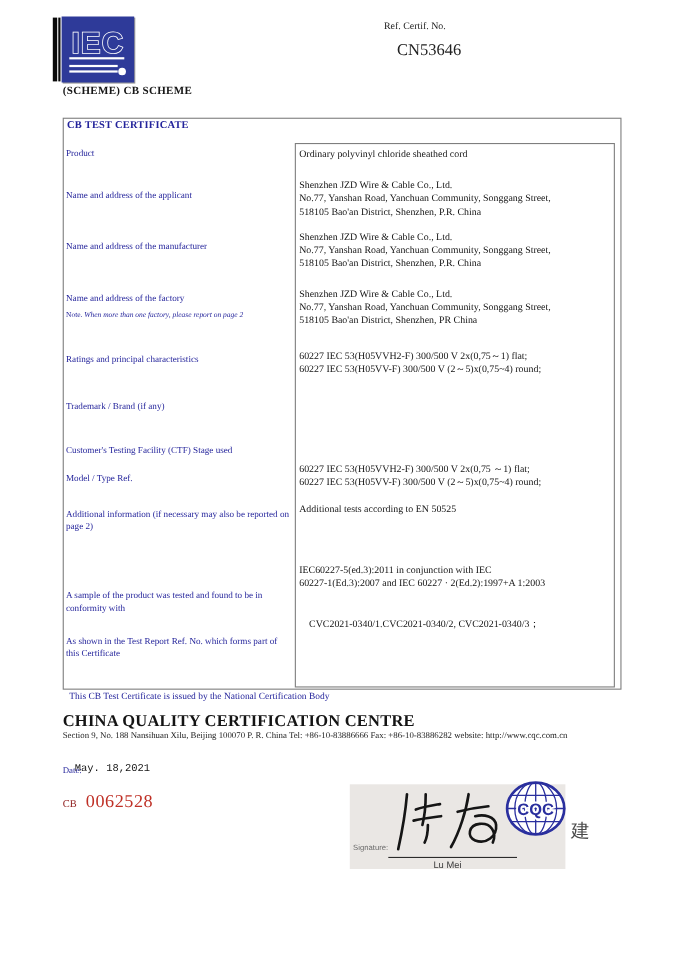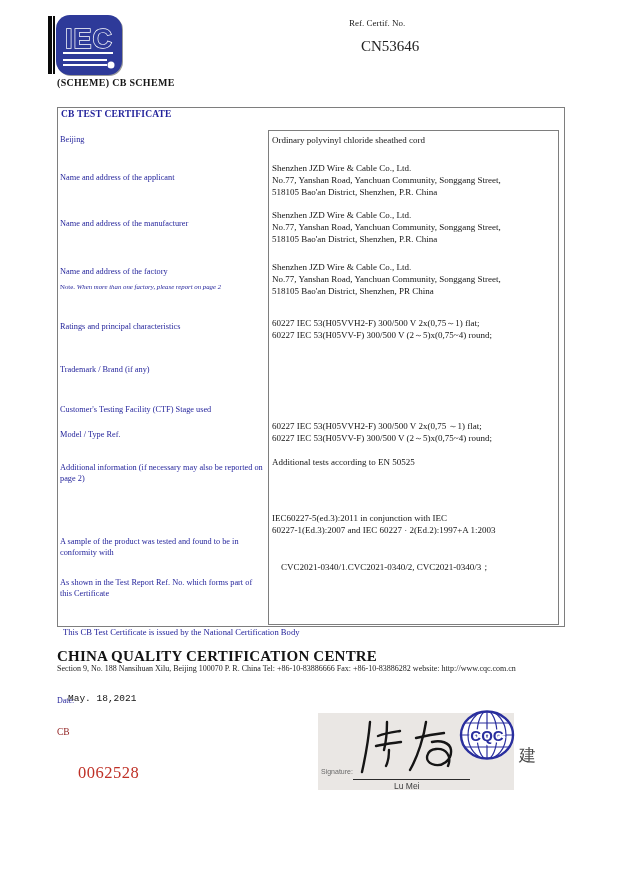--- a/index.html
+++ b/index.html
@@ -4,40 +4,40 @@
 <style>
   html,body{margin:0;padding:0;background:#ffffff;}
   .page{
     position:relative;width:620px;height:878px;background:#ffffff;overflow:hidden;
     font-family:"Liberation Serif","DejaVu Serif",serif;color:#111;
   }
   .abs{position:absolute;}
   
   .black-bar{left:48px;top:16px;width:4px;height:58px;background:#0a0a0a;}
   .black-bar2{left:53px;top:16px;width:1.5px;height:58px;background:#0a0a0a;}
-  .logo-square{left:56px;top:15px;width:66px;height:60px;background:#2e3a99;box-shadow:1px 1px 0 #9a9a9a;border-radius:14px;}
+  .logo-square{left:56px;top:15px;width:66px;height:60px;background:#2e3a99;box-shadow:1px 1px 0 #9a9a9a;}
   .ref-label{left:349px;top:18px;font-size:9px;color:#222;}
   .ref-value{left:361px;top:38px;font-size:15px;color:#222;}
   .scheme-title{left:57px;top:77px;width:512px;font-size:10px;font-weight:bold;color:#161616;line-height:11.5px;letter-spacing:0.3px;}
   
   .outer-box{left:57px;top:107px;width:506px;height:518px;border:1px solid #7e7e7e;}
   .inner-box{left:268px;top:130px;width:289px;height:493px;border:1px solid #7e7e7e;background:#fff;}
   .cert-title{left:61px;top:109px;font-size:9.5px;font-weight:bold;color:#23239b;letter-spacing:0.2px;text-align:center;}
   .lbl{left:60px;width:205px;font-size:8.3px;line-height:11px;color:#26269c;}
   .note{left:60px;width:210px;font-size:6.8px;color:#26269c;}
   .note .it{font-style:italic;}
   .val{left:272px;width:282px;font-size:9px;line-height:12px;color:#151515;}
   .issued{left:63px;top:627px;font-size:8.6px;color:#23239b;}
   
   .ncb-name{left:57px;top:648px;font-size:15px;font-weight:bold;color:#141414;letter-spacing:0.2px;}
   .ncb-addr{left:57px;top:664px;width:530px;font-size:8px;color:#222;}
   .date-label{left:57px;top:696px;font-size:8px;color:#26269c;}
   .date-value{left:68px;top:693px;font-size:9.5px;color:#141414;font-family:Liberation Mono, monospace;}
   .cb-prefix{left:57px;top:727px;font-size:9.5px;color:#8f1d1d;}
-  .cb-number{left:78px;top:719px;font-size:16.5px;color:#bf3026;letter-spacing:0.5px;margin-top:44px;}
+  .cb-number{left:78px;top:719px;font-size:16.5px;color:#bf3026;letter-spacing:0.5px;}
   .sig-patch{left:318px;top:713px;width:196px;height:77px;background:#eae7e4;}
   .sig-label{left:321px;top:768px;font-size:7px;color:#6b6b6b;font-family:"Liberation Sans",sans-serif;}
   .sig-line{left:353px;top:779px;width:117px;height:1.3px;background:#2b2b2b;}
   .sig-name{left:394px;top:781px;font-size:8.5px;color:#3c3c3c;font-family:"Liberation Sans",sans-serif;}
   .sig-script{left:356px;top:716px;}
   .cqc-logo{left:458px;top:709px;}
   .stamp-char{left:519px;top:744px;font-size:17px;color:#4a4a4a;font-family:"DejaVu Sans",sans-serif;}
 </style>
 </head>
 <body>
@@ -60,21 +60,21 @@
   <div class="abs ref-value">CN53646</div>
 
   <div class="abs scheme-title">
     <div>(SCHEME) CB SCHEME</div>
   </div>
 
   <div class="abs outer-box"></div>
   <div class="abs inner-box"></div>
   <div class="abs cert-title">CB TEST CERTIFICATE</div>
 
-  <div class="abs lbl" style="top:134px">Beijing</div>
+  <div class="abs lbl" style="top:134px">Product</div>
   <div class="abs lbl" style="top:172px">Name and address of the applicant</div>
   <div class="abs lbl" style="top:218px">Name and address of the manufacturer</div>
   <div class="abs lbl" style="top:266px">Name and address of the factory</div>
   <div class="abs note" style="top:283px">
     <span>Note.</span>
     <span class="it">When more than one factory, please report on page 2</span>
   </div>
   <div class="abs lbl" style="top:321px">Ratings and principal characteristics</div>
   <div class="abs lbl" style="top:364px">Trademark / Brand (if any)</div>
   <div class="abs lbl" style="top:404px">Customer's Testing Facility (CTF) Stage used</div>

